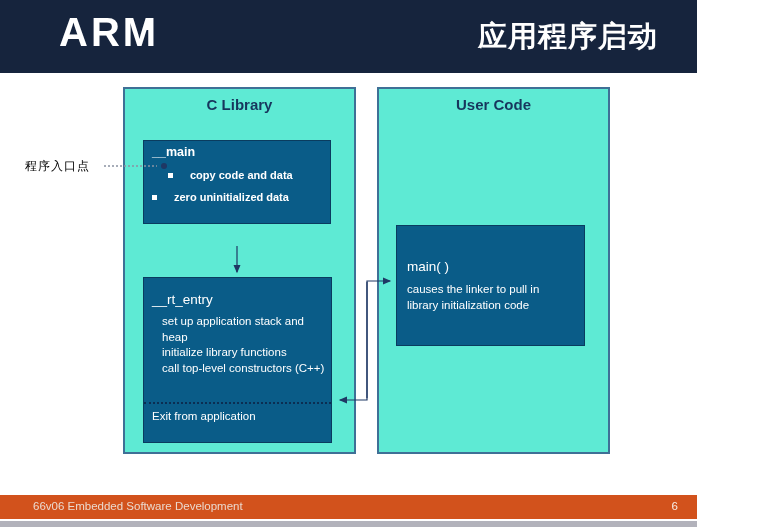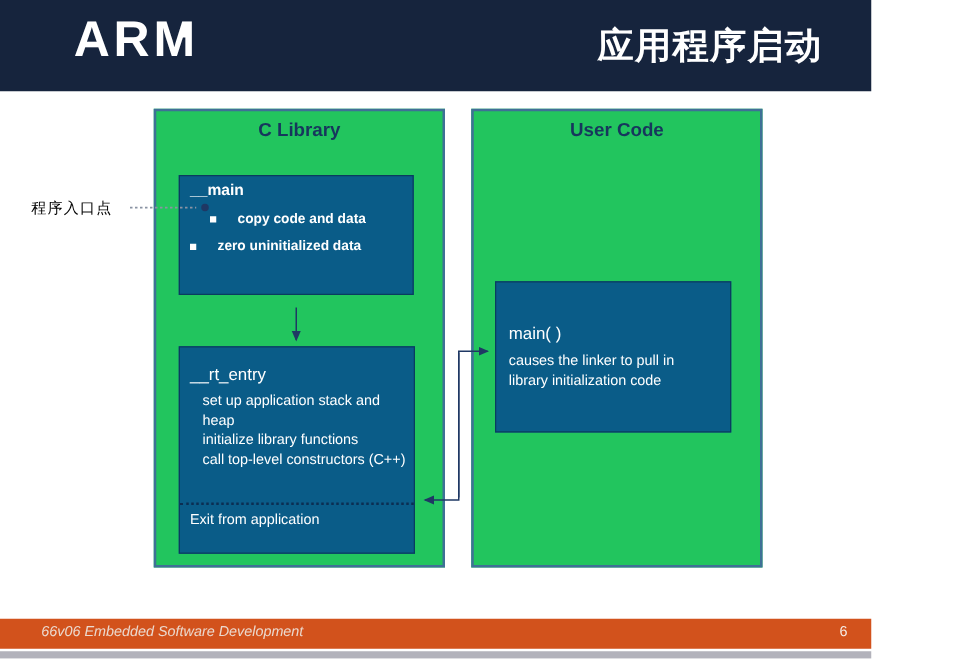--- a/index.html
+++ b/index.html
@@ -15,33 +15,33 @@
     font-size:40px; font-weight:bold; letter-spacing:3px; line-height:40px;margin-left:31px;
   }
   .arm-mark { position:absolute; left:146px; top:21px; width:3px; height:9px; background:#ffffff; }
   .header-title {
     position:absolute; left:478px; top:17px; color:#ffffff;
     font-size:29px; font-weight:bold; letter-spacing:1px; white-space:nowrap;
   }
   
   .outer-box {
     position:absolute; top:87px; width:233px; height:367px; box-sizing:border-box;
-    background:#22c55e; border:2px solid #3F7096;
+    background:#5eead4; border:2px solid #3F7096;
   }
   .outer-box.c-library { left:123px; }
   .outer-box.user-code { left:377px; }
   .outer-title {
     margin-top:7px; text-align:center; font-size:15px; font-weight:bold; color:#17365D;
   }
   
   .inner-box {
     position:absolute; box-sizing:border-box; background:#0A5C88;
     border:1px solid #0A3C5F; color:#ffffff;
   }
-  .main-box   { left:18px; top:51px;  width:188px; height:96px; }
+  .main-box   { left:18px; top:51px;  width:188px; height:84px; }
   .rt-box     { left:18px; top:188px; width:189px; height:166px; }
   .umain-box  { left:17px; top:136px; width:189px; height:121px;text-decoration:underline; }
 
   .main-box-title { position:absolute; left:8px; top:4px; font-size:12.5px; font-weight:bold; }
   .bullet-row { position:absolute; left:8px; display:flex; align-items:center; }
   .bullet-row.r1 { top:28px;padding-left:16px; }
   .bullet-row.r2 { top:50px; }
   .bullet-sq { width:5px; height:5px; background:#ffffff; flex:0 0 auto; }
   .bullet-text { margin-left:17px; font-size:11px; font-weight:bold; white-space:nowrap; }
 
@@ -54,21 +54,21 @@
   .umain-body  { position:absolute; left:10px; top:56px; width:165px; font-size:11.5px; line-height:15.5px; }
 
   
   .entry-label {
     position:absolute; left:25px; top:158px; font-size:12px; color:#000000; letter-spacing:1px;
   }
   
   .overlay { position:absolute; left:0; top:0; width:765px; height:527px; pointer-events:none; }
   
   .footer { position:absolute; left:0; top:495px; width:697px; height:24px; background:#D2521C; }
-  .footer-text { position:absolute; left:33px; top:5px; font-size:11.5px; color:#EBD9CE;font-style:italic; }
+  .footer-text { position:absolute; left:33px; top:5px; font-size:11.5px; color:#EBD9CE; }
   .footer-page { position:absolute; right:19px; top:5px; font-size:11.5px; color:#F6EDE6; }
   .bottom-strip { position:absolute; left:0; top:521px; width:697px; height:6px; background:#B2B2BB; }
 </style>
 </head>
 <body>
 
 <div class="stage">
 
   <div class="header">
     <div class="arm-logo">ARM</div>

